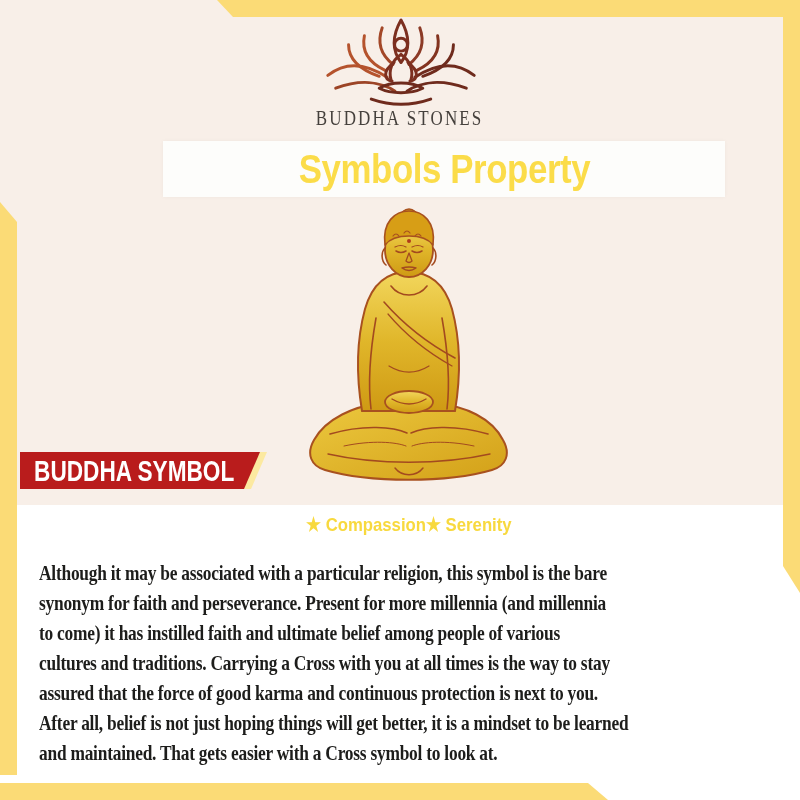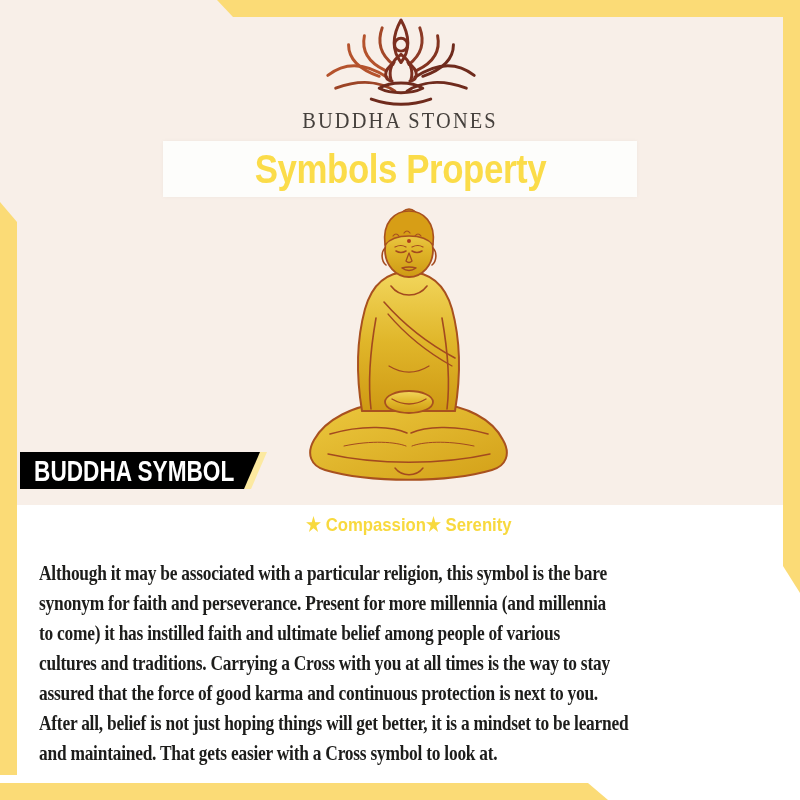--- a/index.html
+++ b/index.html
@@ -18,37 +18,37 @@
     clip-path:polygon(0 0,100% 0,100% 100%,16px 100%);}
   .band-right{left:783px;top:0;width:17px;height:593px;
     clip-path:polygon(0 0,100% 0,100% 100%,0 566px);}
   .band-left{left:0;top:202px;width:17px;height:573px;
     clip-path:polygon(0 0,100% 20px,100% 100%,0 100%);}
   .band-bottom{left:0;top:783px;width:608px;height:17px;
     clip-path:polygon(0 0,588px 0,100% 100%,0 100%);}
   
   .brand-logo{left:321px;top:15px;width:160px;height:93px;}
   .brand-name{left:0;top:107px;width:800px;text-align:center;
-    font-family:"Liberation Serif", serif;font-size:24px;color:#45403c;}
+    font-family:"Liberation Serif", serif;font-size:20px;color:#45403c;}
   .brand-name .scaled{display:inline-block;transform:scaleX(0.85);transform-origin:center;
     letter-spacing:2.5px;white-space:nowrap;}
   
-  .title-banner{left:163px;top:141px;width:474px;height:56px;background:#fdfdfb;
+  .title-banner{left:163px;top:141px;width:562px;height:56px;background:#fdfdfb;
     box-shadow:0 0 4px rgba(0,0,0,0.04);}
   .page-title{width:100%;height:56px;line-height:57px;text-align:center;
     font-size:41px;font-weight:bold;color:#fbdc49;}
   .page-title .scaled{display:inline-block;transform:scaleX(0.85);transform-origin:center;
     white-space:nowrap;letter-spacing:-0.5px;}
   
   .buddha{left:292px;top:206px;width:233px;height:282px;}
   
   .ribbon-fold{left:240px;top:452px;width:27px;height:37px;background:#fce9a0;
     clip-path:polygon(0 0,100% 0,calc(100% - 16px) 100%,0 100%);}
-  .symbol-ribbon{left:20px;top:452px;width:240px;height:37px;background:#000000;
-    clip-path:polygon(0 0,100% 0,calc(100% - 16px) 100%,0 100%);text-decoration:underline;}
+  .symbol-ribbon{left:20px;top:452px;width:240px;height:37px;background:#b91c1c;
+    clip-path:polygon(0 0,100% 0,calc(100% - 16px) 100%,0 100%);}
   .symbol-ribbon-label{height:37px;line-height:38px;padding-left:18px;
     font-size:29px;font-weight:bold;color:#ffffff;white-space:nowrap;
     transform:scaleX(0.78);transform-origin:left center;}
   
   .traits-heading{left:17px;top:513px;width:783px;text-align:center;
     font-size:19px;font-weight:bold;color:#f8d93e;}
   .traits-heading .scaled{display:inline-block;transform:scaleX(0.88);transform-origin:center;
     white-space:nowrap;}
   
   .body-text{left:39px;top:558px;width:760px;font-family:Liberation Serif, serif;}

